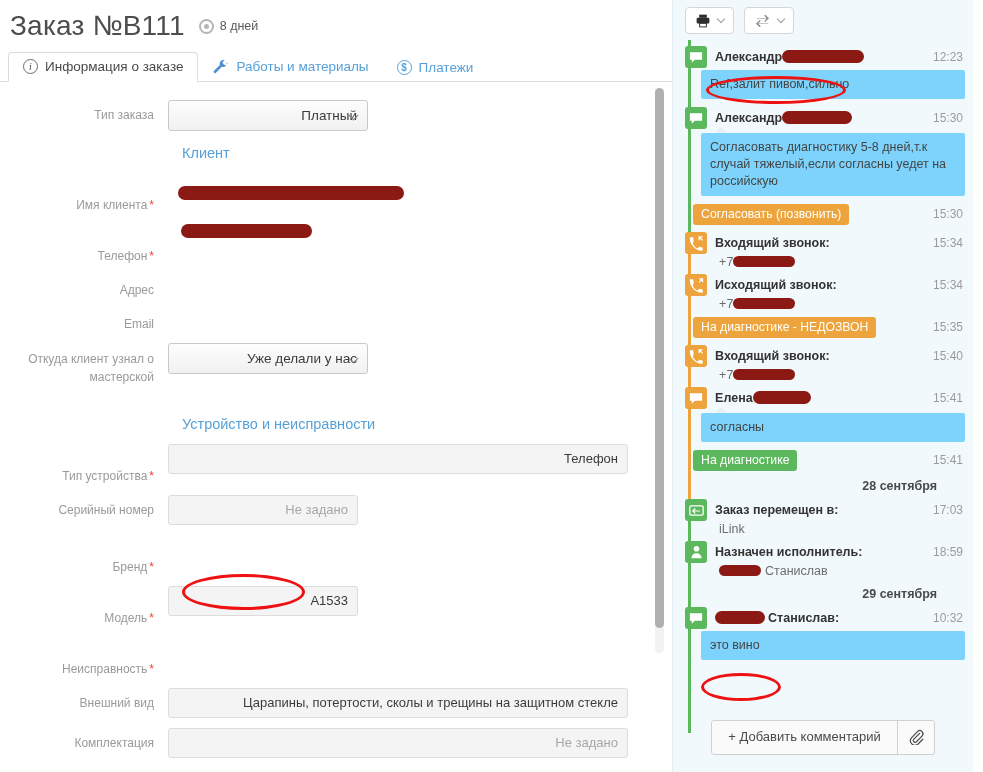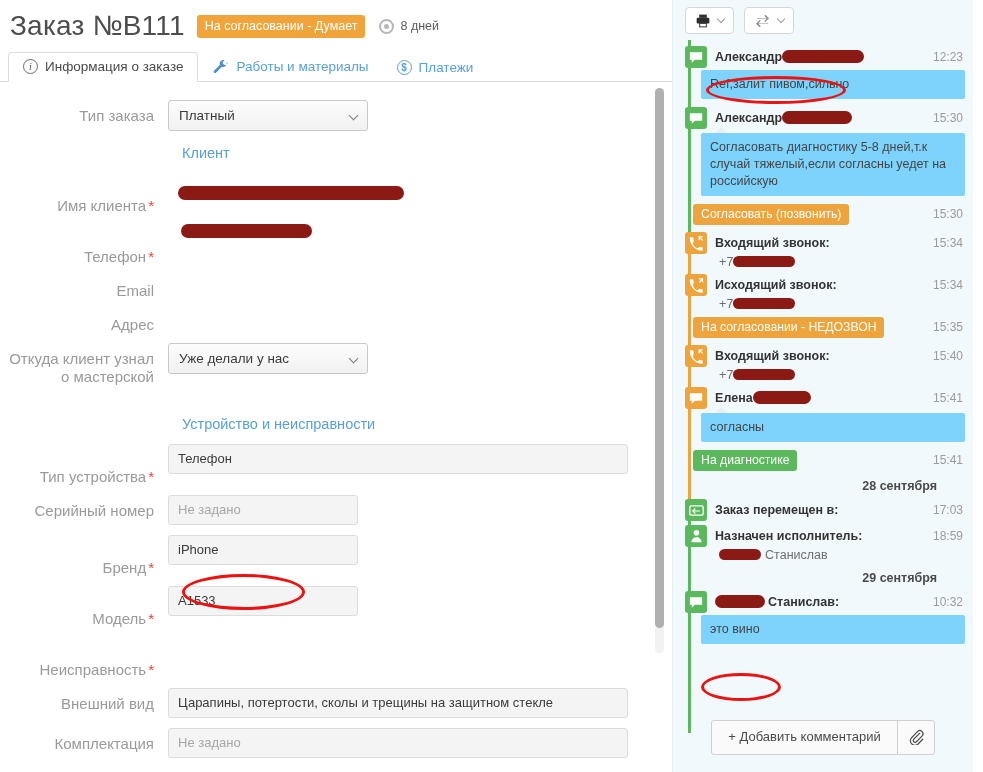--- a/index.html
+++ b/index.html
@@ -83,25 +83,25 @@
   
   .form-scroll {
     position: relative;
     height: 692px;
     padding: 18px 0 0 0;
     overflow: hidden;
   }
   .frow { display: flex; align-items: flex-start; margin-bottom: 10px; }
   .flabel {
     width: 168px; text-align: right; padding-right: 14px;
-    font-size: 15px; color: #9a9a9a; line-height: 17px;
+    font-size: 12px; color: #9a9a9a; line-height: 17px;
     padding-top: 7px; white-space: pre-line;
   }
   .req { color: #e8433a; margin-left: 2px; }
-  .fctrl { flex: 1; position: relative; }
+  .fctrl { flex: 1; position: relative; text-align: right; }
   .inp {
     background: #f4f4f4;
     border: 1px solid #dcdcdc;
     border-radius: 3px;
     height: 30px; line-height: 28px;
     font-size: 13px; color: #3b3b3b;
     padding: 0 9px;
     display: block;
   }
   .inp.ph { color: #a7a7a7; }
@@ -241,21 +241,20 @@
 </style>
 </head>
 <body>
 
 <div class="app">
 
   <div class="left">
 
     <div class="order-head">
       <div class="order-title">Заказ №B111</div>
-      <div class="status-pill">На согласовании - Думает</div>
       <div class="days-wrap">
         <span class="clock-ico"></span>
         <span class="days-label">8 дней</span>
       </div>
     </div>
 
     <div class="tabs">
       <div class="tab active">
         <span class="ico-info">i</span>
         <span>Информация о заказе</span>
@@ -300,30 +299,30 @@
       <div class="frow">
         <div class="flabel">
           <span>Телефон</span><span class="req">*</span>
         </div>
         <div class="fctrl">
           <div style="height:24px;"></div>
         </div>
       </div>
 
       <div class="frow">
+        <div class="flabel">Адрес</div>
+        <div class="fctrl">
+            <div style="height:20px;"></div>
+          </div>
+      </div>
+
+      <div class="frow">
         <div class="flabel">Email</div>
         <div class="fctrl">
             <div style="height:22px;"></div>
-          </div>
-      </div>
-
-      <div class="frow">
-        <div class="flabel">Адрес</div>
-        <div class="fctrl">
-            <div style="height:20px;"></div>
           </div>
       </div>
 
       <div class="frow">
         <div class="flabel" style="line-height:18px;">Откуда клиент узнал о мастерской</div>
         <div class="fctrl">
           <div class="sel">
             <span>Уже делали у нас</span>
             <span class="chev"></span>
           </div>
@@ -344,23 +343,20 @@
       <div class="frow">
         <div class="flabel">Серийный номер</div>
         <div class="fctrl">
           <div class="inp ph w200">Не задано</div>
         </div>
       </div>
 
       <div class="frow">
         <div class="flabel">
           <span>Бренд</span><span class="req">*</span>
-        </div>
-        <div class="fctrl">
-          <div class="inp w200">iPhone</div>
         </div>
       </div>
 
       <div class="frow">
         <div class="flabel">
           <span>Модель</span><span class="req">*</span>
         </div>
         <div class="fctrl">
           <div class="inp w200">A1533</div>
         </div>
@@ -493,21 +489,21 @@
           </span>
           <span class="ev-title">Исходящий звонок:</span>
           <span class="ev-time">15:34</span>
         </div>
         <div class="ev-sub">
           <span>+7</span><span class="redact" style="width:62px;"></span>
         </div>
       </div>
 
       <div class="badge-row">
-        <span class="badge orange">На согласовании - НЕДОЗВОН</span>
+        <span class="badge orange">На диагностике - НЕДОЗВОН</span>
         <span class="ev-time">15:35</span>
       </div>
 
       <div class="ev">
         <div class="ev-head">
           <span class="ev-ico orange">
             <svg width="15" height="15" viewBox="0 0 20 20">
               <path d="M5.3 10.6c1.5 2.9 3.2 4.6 6.1 6.1l2-2c.3-.3.6-.3.9-.2 1 .3 2 .5 3.1.5.5 0 .8.4.8.8v3.1c0 .5-.4.8-.8.8C8.8 19.7 1 11.9 1 2.6c0-.5.4-.8.8-.8H5c.5 0 .8.4.8.8 0 1.1.2 2.1.5 3.1.1.3 0 .6-.2.9z" fill="#ffffff"></path>
               <path d="M13.5 1.2l4.6 4.6M13.5 5.8V1.2h4.6" stroke="#ffffff" stroke-width="1.6" fill="none"></path>
             </svg>
@@ -549,20 +545,21 @@
         <div class="ev-head">
           <span class="ev-ico green">
             <svg width="15" height="13" viewBox="0 0 18 14">
               <rect x="1" y="1.5" width="16" height="11" rx="1.5" fill="none" stroke="#ffffff" stroke-width="1.6"></rect>
               <path d="M13 7H6.2l1.9-1.9-1-1L3.5 7.6l3.6 3.5 1-1L6.2 8.2H13z" fill="#ffffff"></path>
             </svg>
           </span>
           <span class="ev-title">Заказ перемещен в:</span>
           <span class="ev-time">17:03</span>
         </div>
+        <div class="ev-sub">iLink</div>
       </div>
 
       <div class="ev">
         <div class="ev-head">
           <span class="ev-ico green">
             <svg width="13" height="14" viewBox="0 0 14 16">
               <circle cx="7" cy="4.3" r="3.2" fill="#ffffff"></circle>
               <path d="M1.2 15c0-3.2 2.6-5.6 5.8-5.6s5.8 2.4 5.8 5.6z" fill="#ffffff"></path>
             </svg>
           </span>

